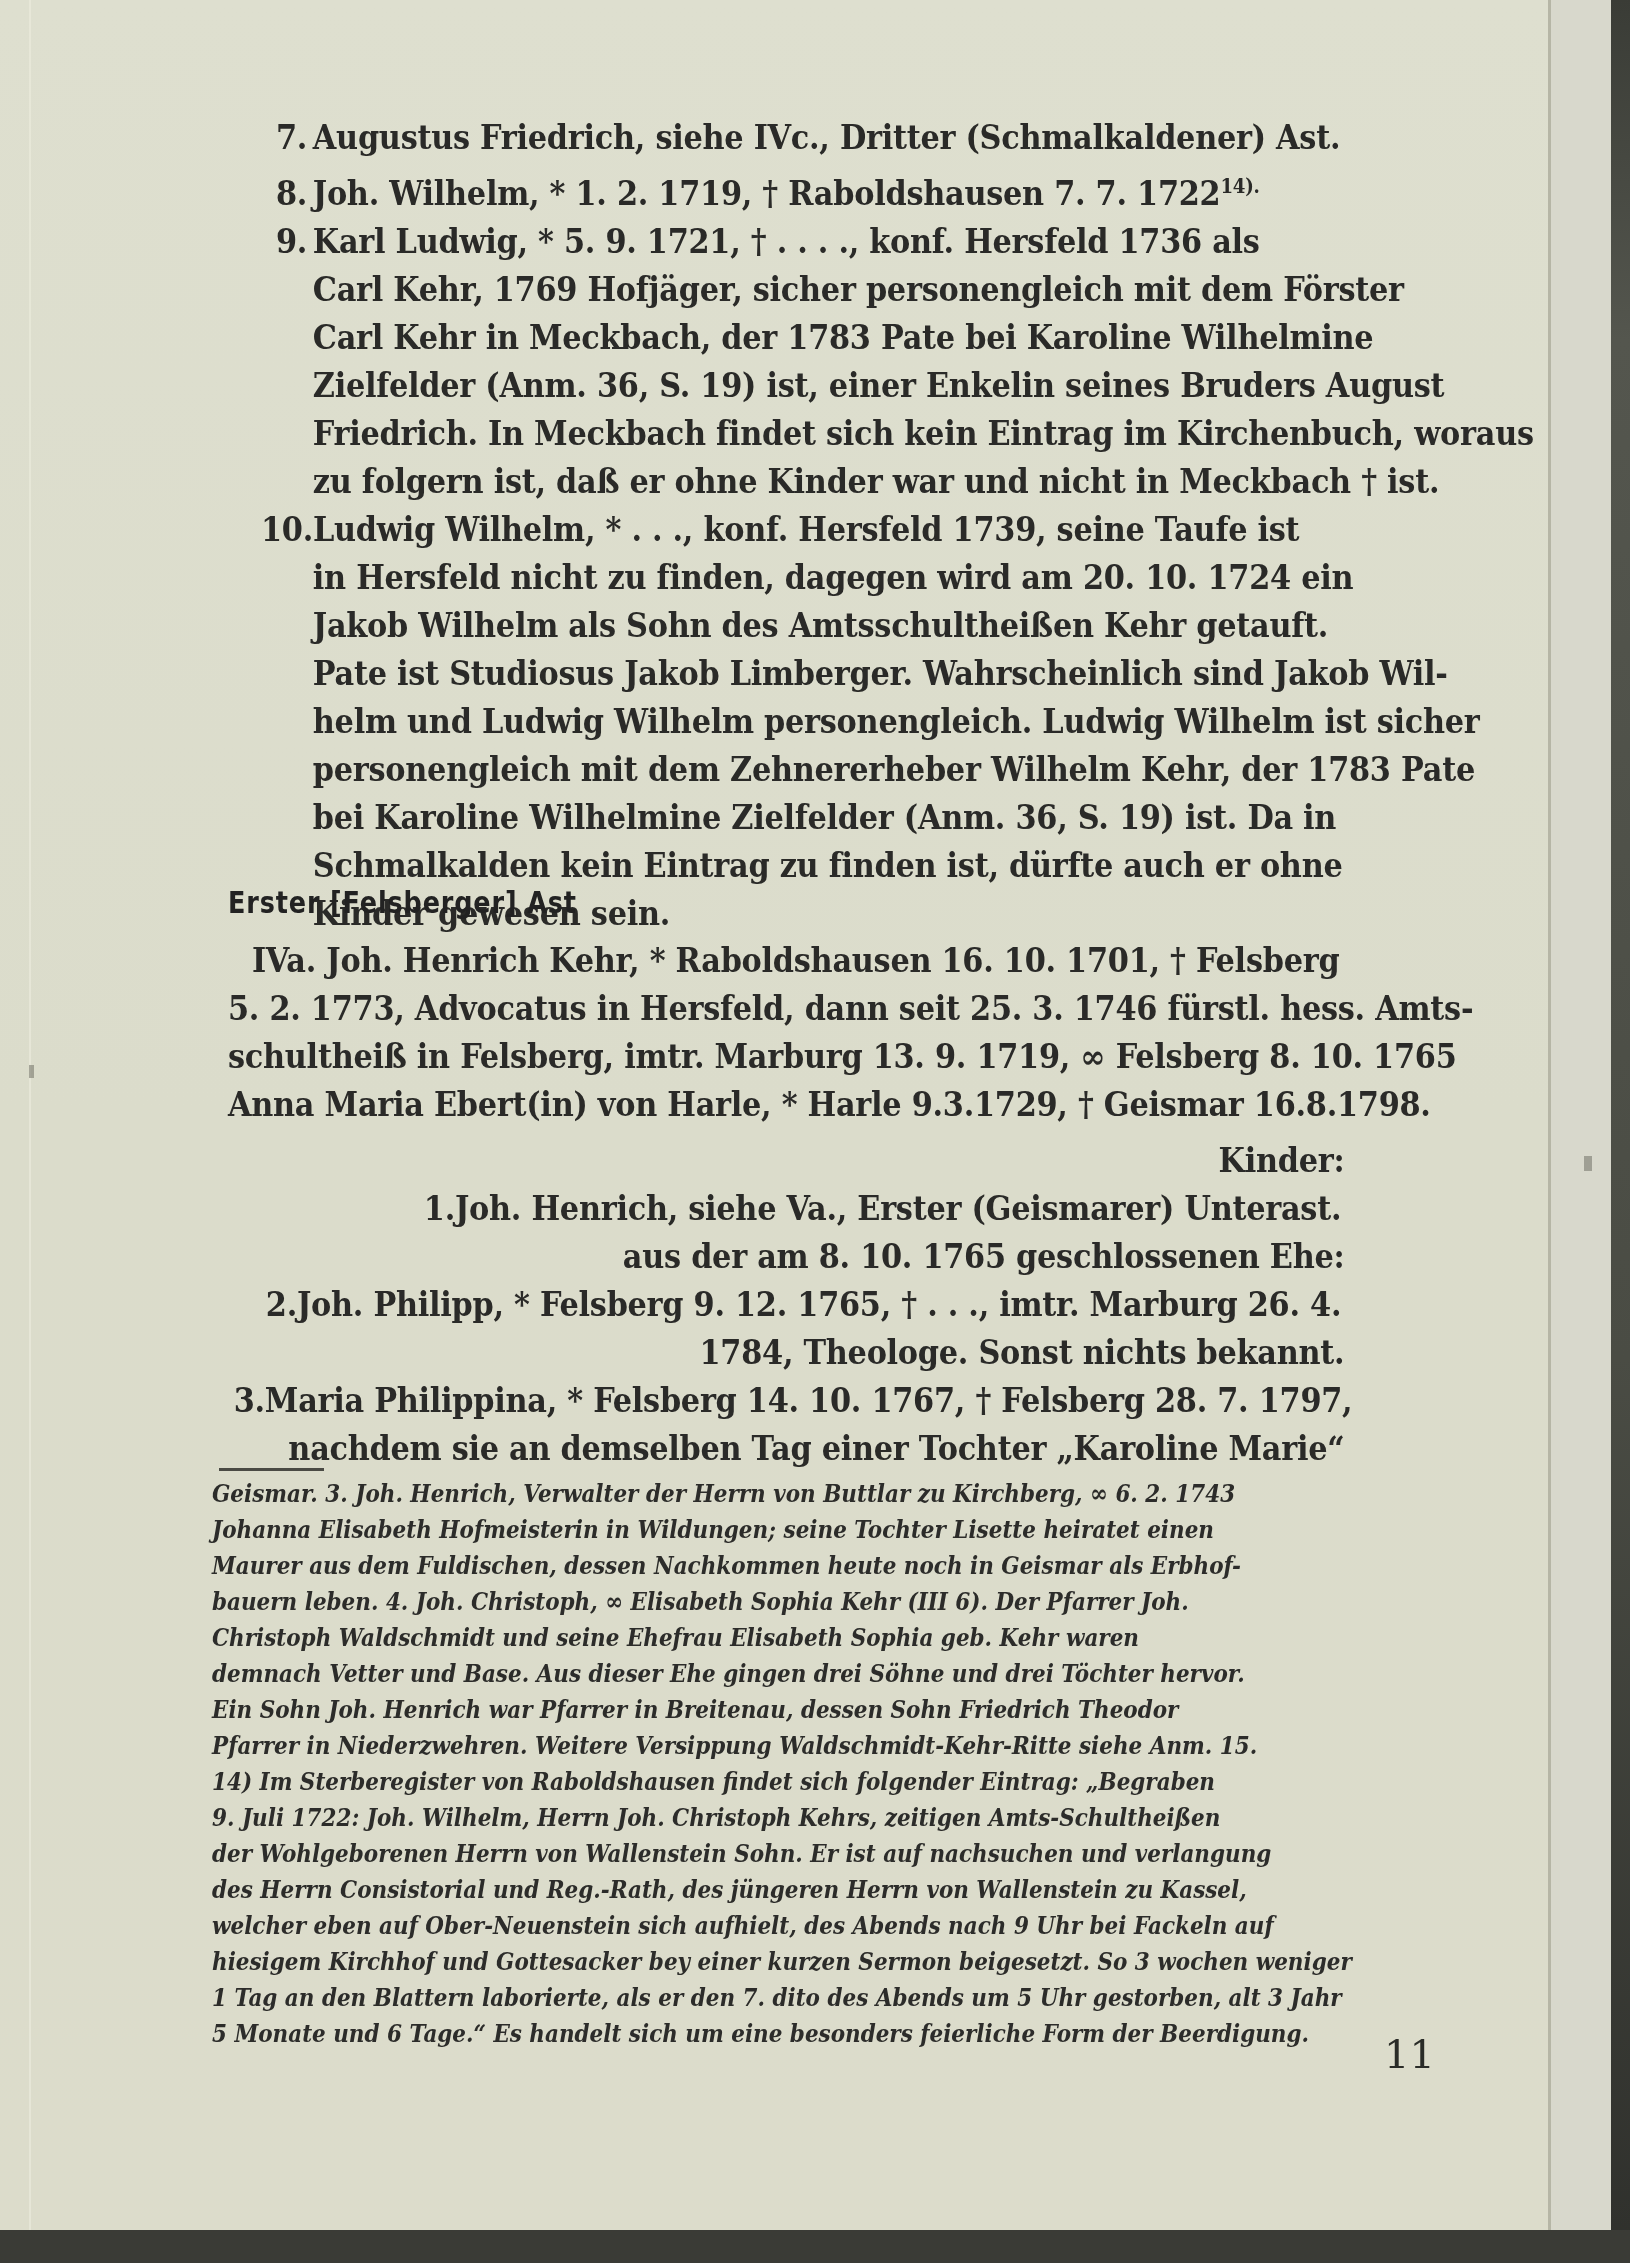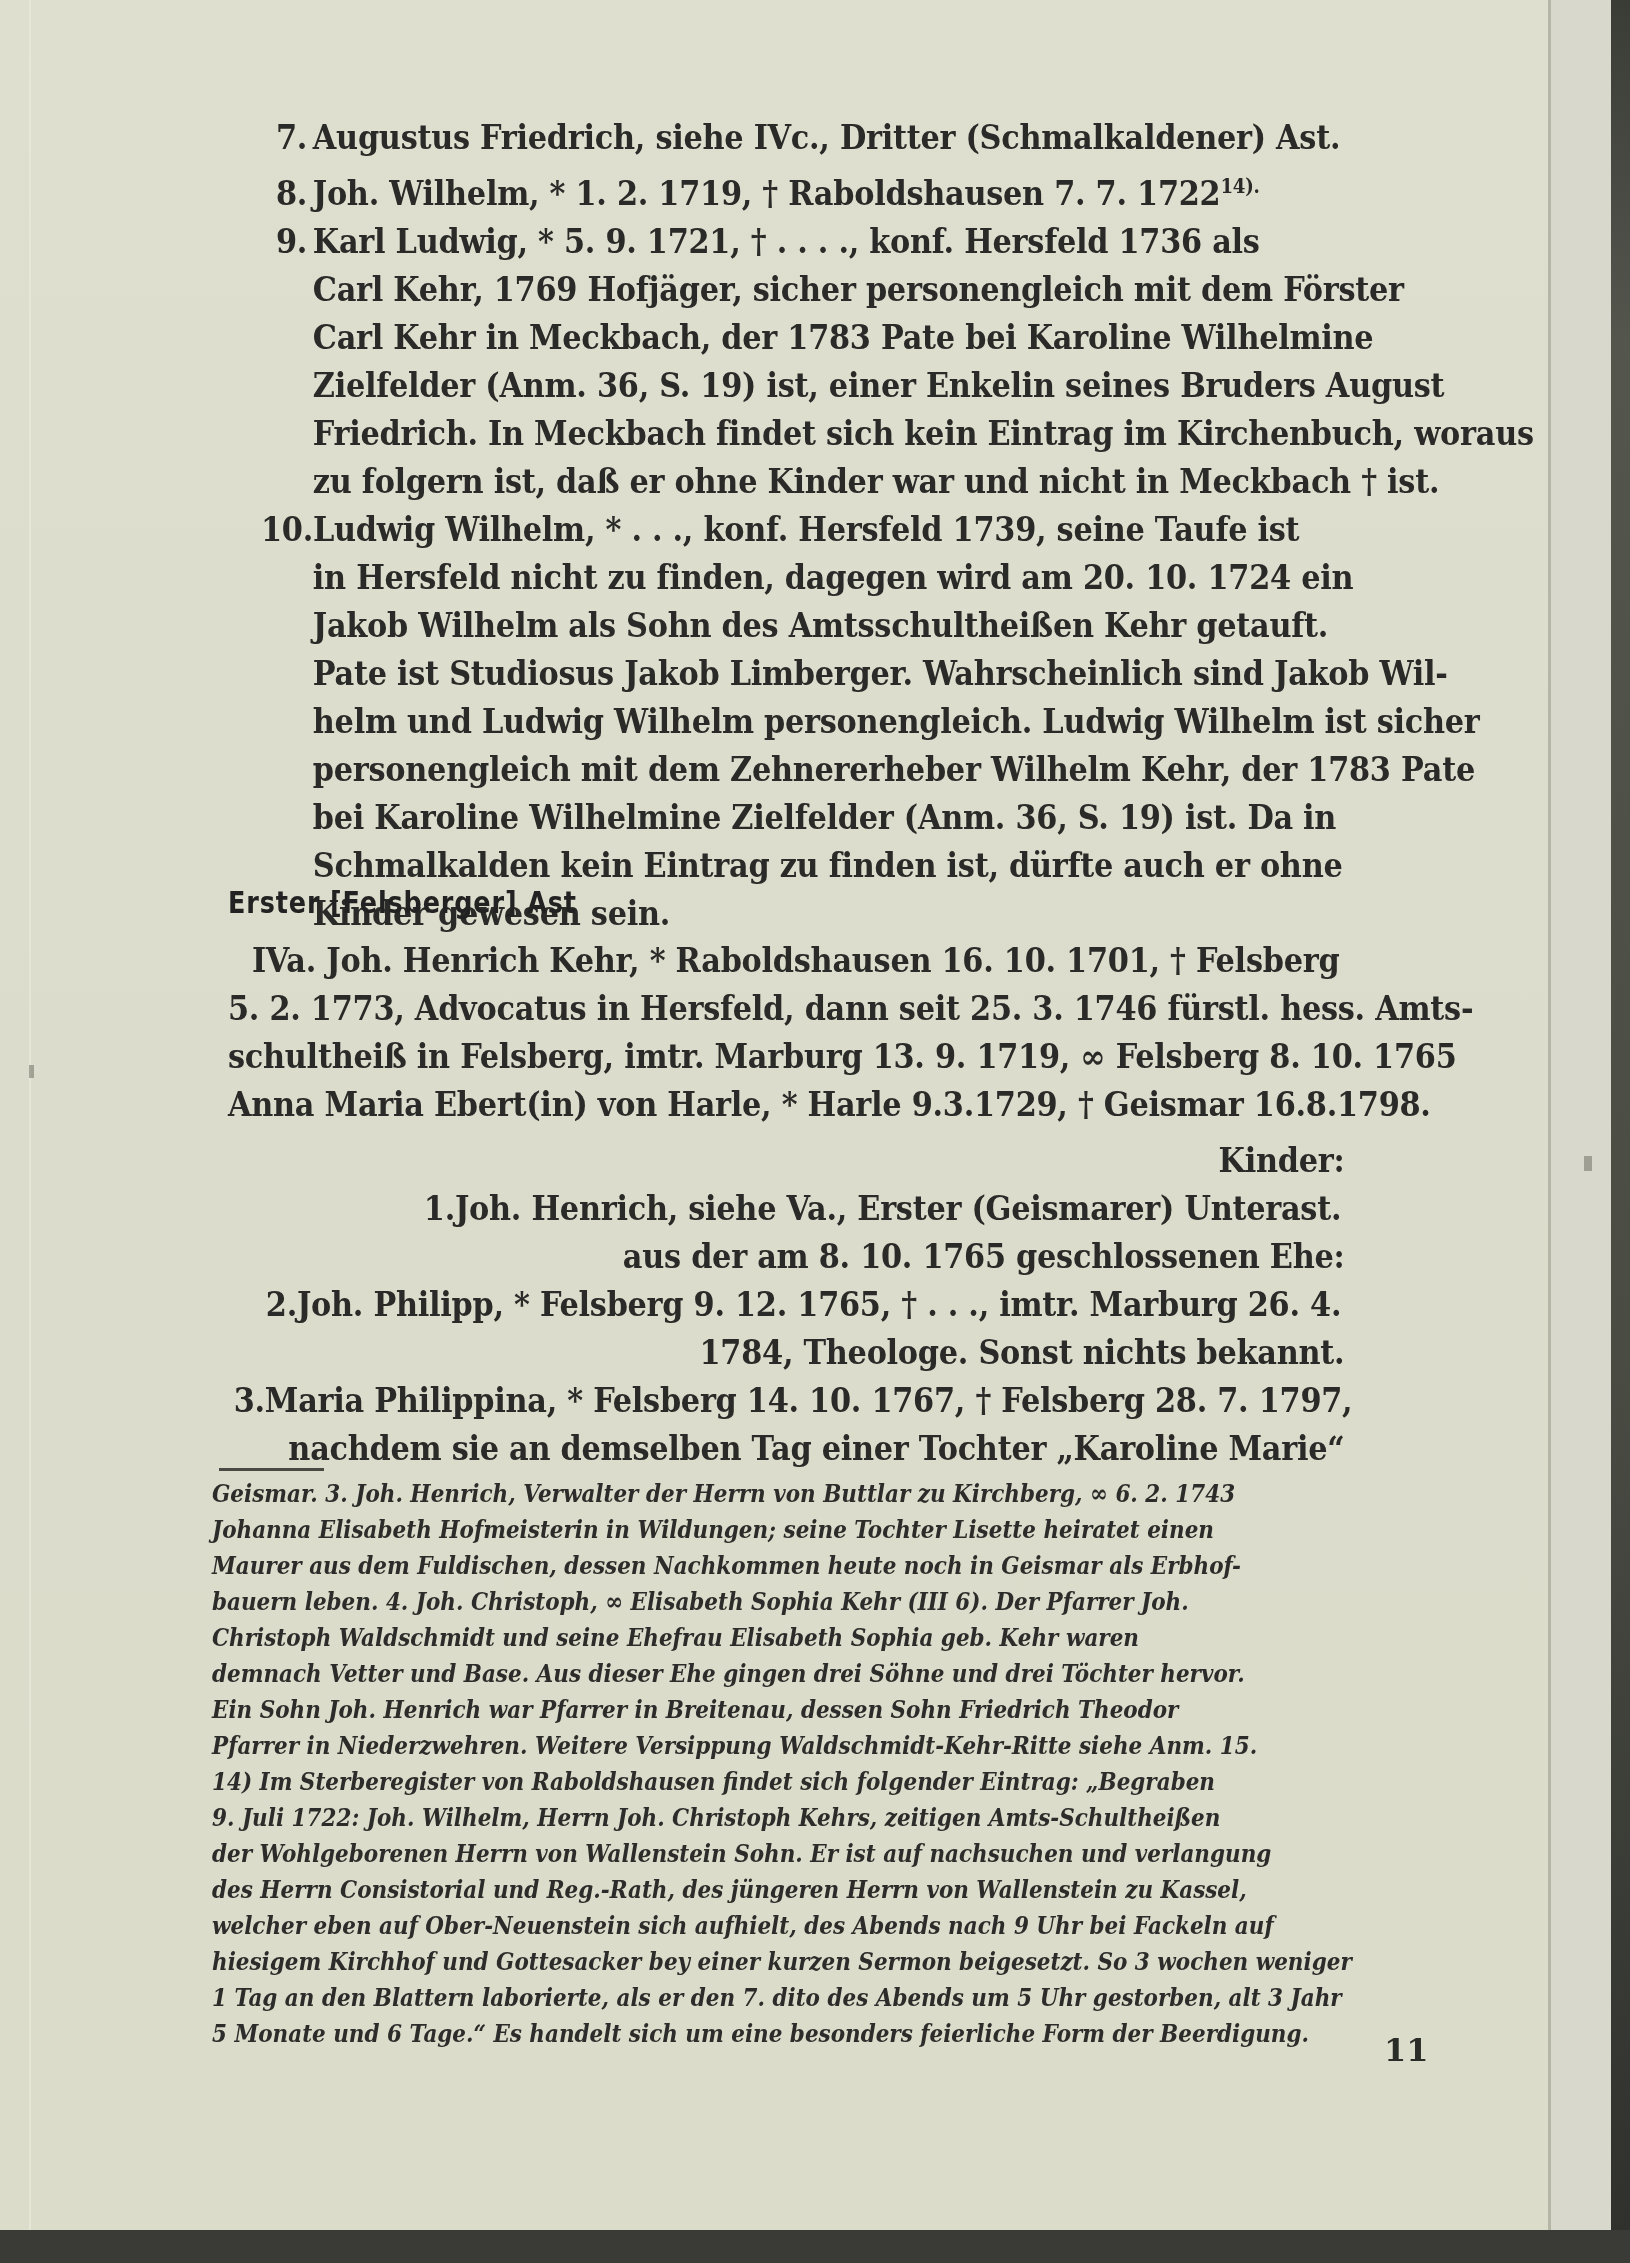--- a/index.html
+++ b/index.html
@@ -55,21 +55,21 @@
   .footnotes {
     position: absolute; left: 212px; top: 1465px; width: 1227px; font-style: italic;
   }
   .fn-line {
     font-size: 25px; line-height: 36px; white-space: nowrap;
     font-weight: bold; transform: scaleX(.86); transform-origin: left center;
     color: #2c2c2a;
   }
   .page-number {
     position: absolute; left: 1384px; top: 2031px;
-    font-family: "DejaVu Serif", serif; font-weight: bold; font-size: 32px; color: #2a2c28;
+    font-family: "DejaVu Serif", serif; font-weight: normal; font-size: 40px; color: #2a2c28;
   }
   .marg-mark {
     position: absolute; width: 5.7px; height: 13.3px; background: #7a7a6e; opacity: .6;
   }
   sup { font-size: 60%; }
 </style>
 </head>
 <body>
 
 <div class="page">

